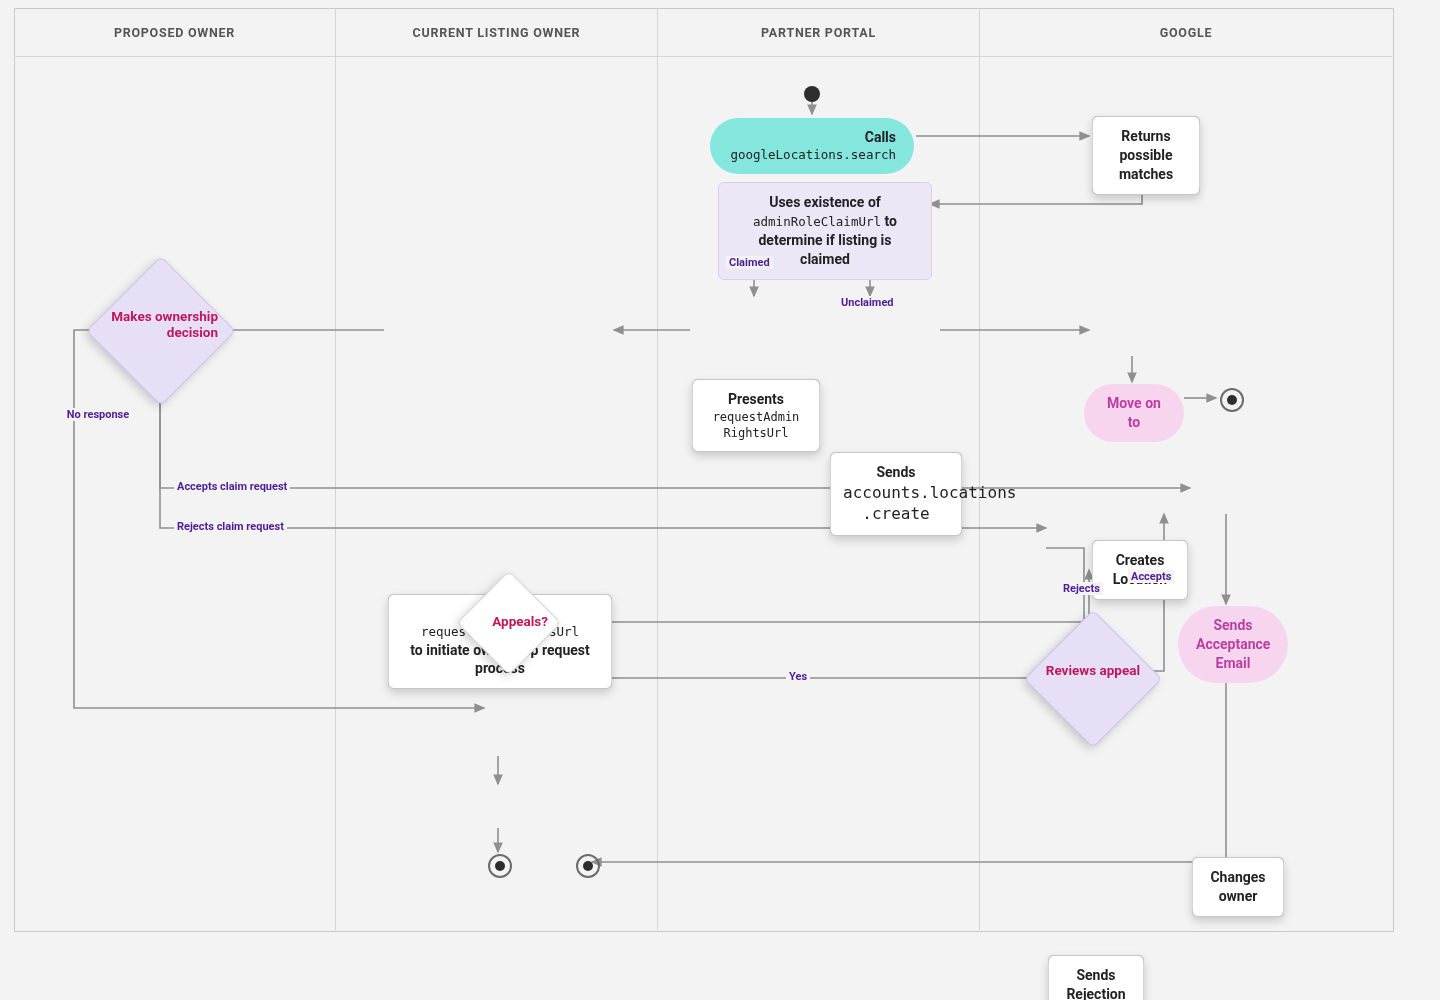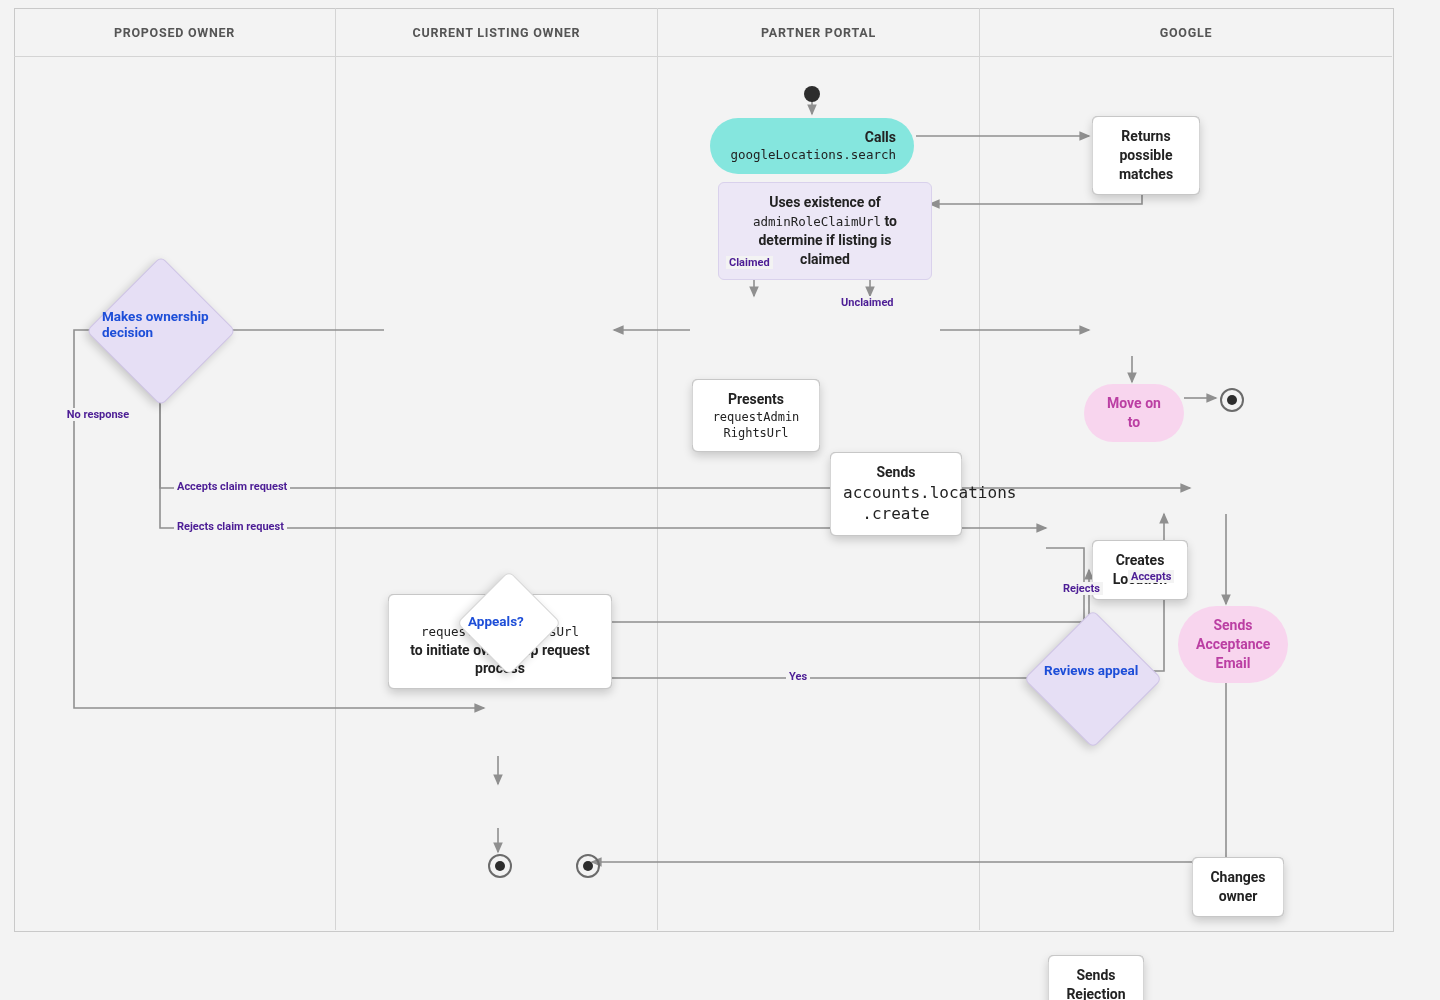--- a/index.html
+++ b/index.html
@@ -35,21 +35,21 @@
 
   .panel{background:var(--lilac);border:1px solid #d9d1ec;border-radius:6px;padding:10px 14px;}
   .pill{border-radius:999px;padding:10px 18px;}
   .cyan{background:var(--cyan);text-align:right;}
   .pink{background:var(--pink);color:var(--pink-ink);font-weight:700;}
   .strong{font-weight:700;}
 
   
   .diamond{position:absolute;width:1px;height:1px;}
   .diamond .shape{position:absolute;transform:rotate(45deg);background:var(--lilac-strong);border:1px solid #cfc4e6;box-shadow:var(--shadow);border-radius:6px;}
-  .diamond .txt{position:absolute;text-align:left;font-weight:700;font-size:13.5px;color:#1d4ed8;}
+  .diamond .txt{position:absolute;text-align:right;font-weight:700;font-size:13.5px;color:#be185d;}
   .diamond.white .shape{background:#fff;border-color:#d5d5d5;}
 
   
   .dot-solid{position:absolute;width:16px;height:16px;border-radius:50%;background:#2d2d2d;}
   .dot-end{position:absolute;width:20px;height:20px;border-radius:50%;border:2px solid #6b6b6b;display:flex;align-items:center;justify-content:center;}
   .dot-end:after{content:"";width:10px;height:10px;border-radius:50%;background:#2d2d2d;}
 
   
   svg.wires{position:absolute;left:14px;top:8px;width:1378px;height:922px;overflow:visible;pointer-events:none;}
   .wire{stroke:#8f8f8f;stroke-width:1.6;fill:none;}

